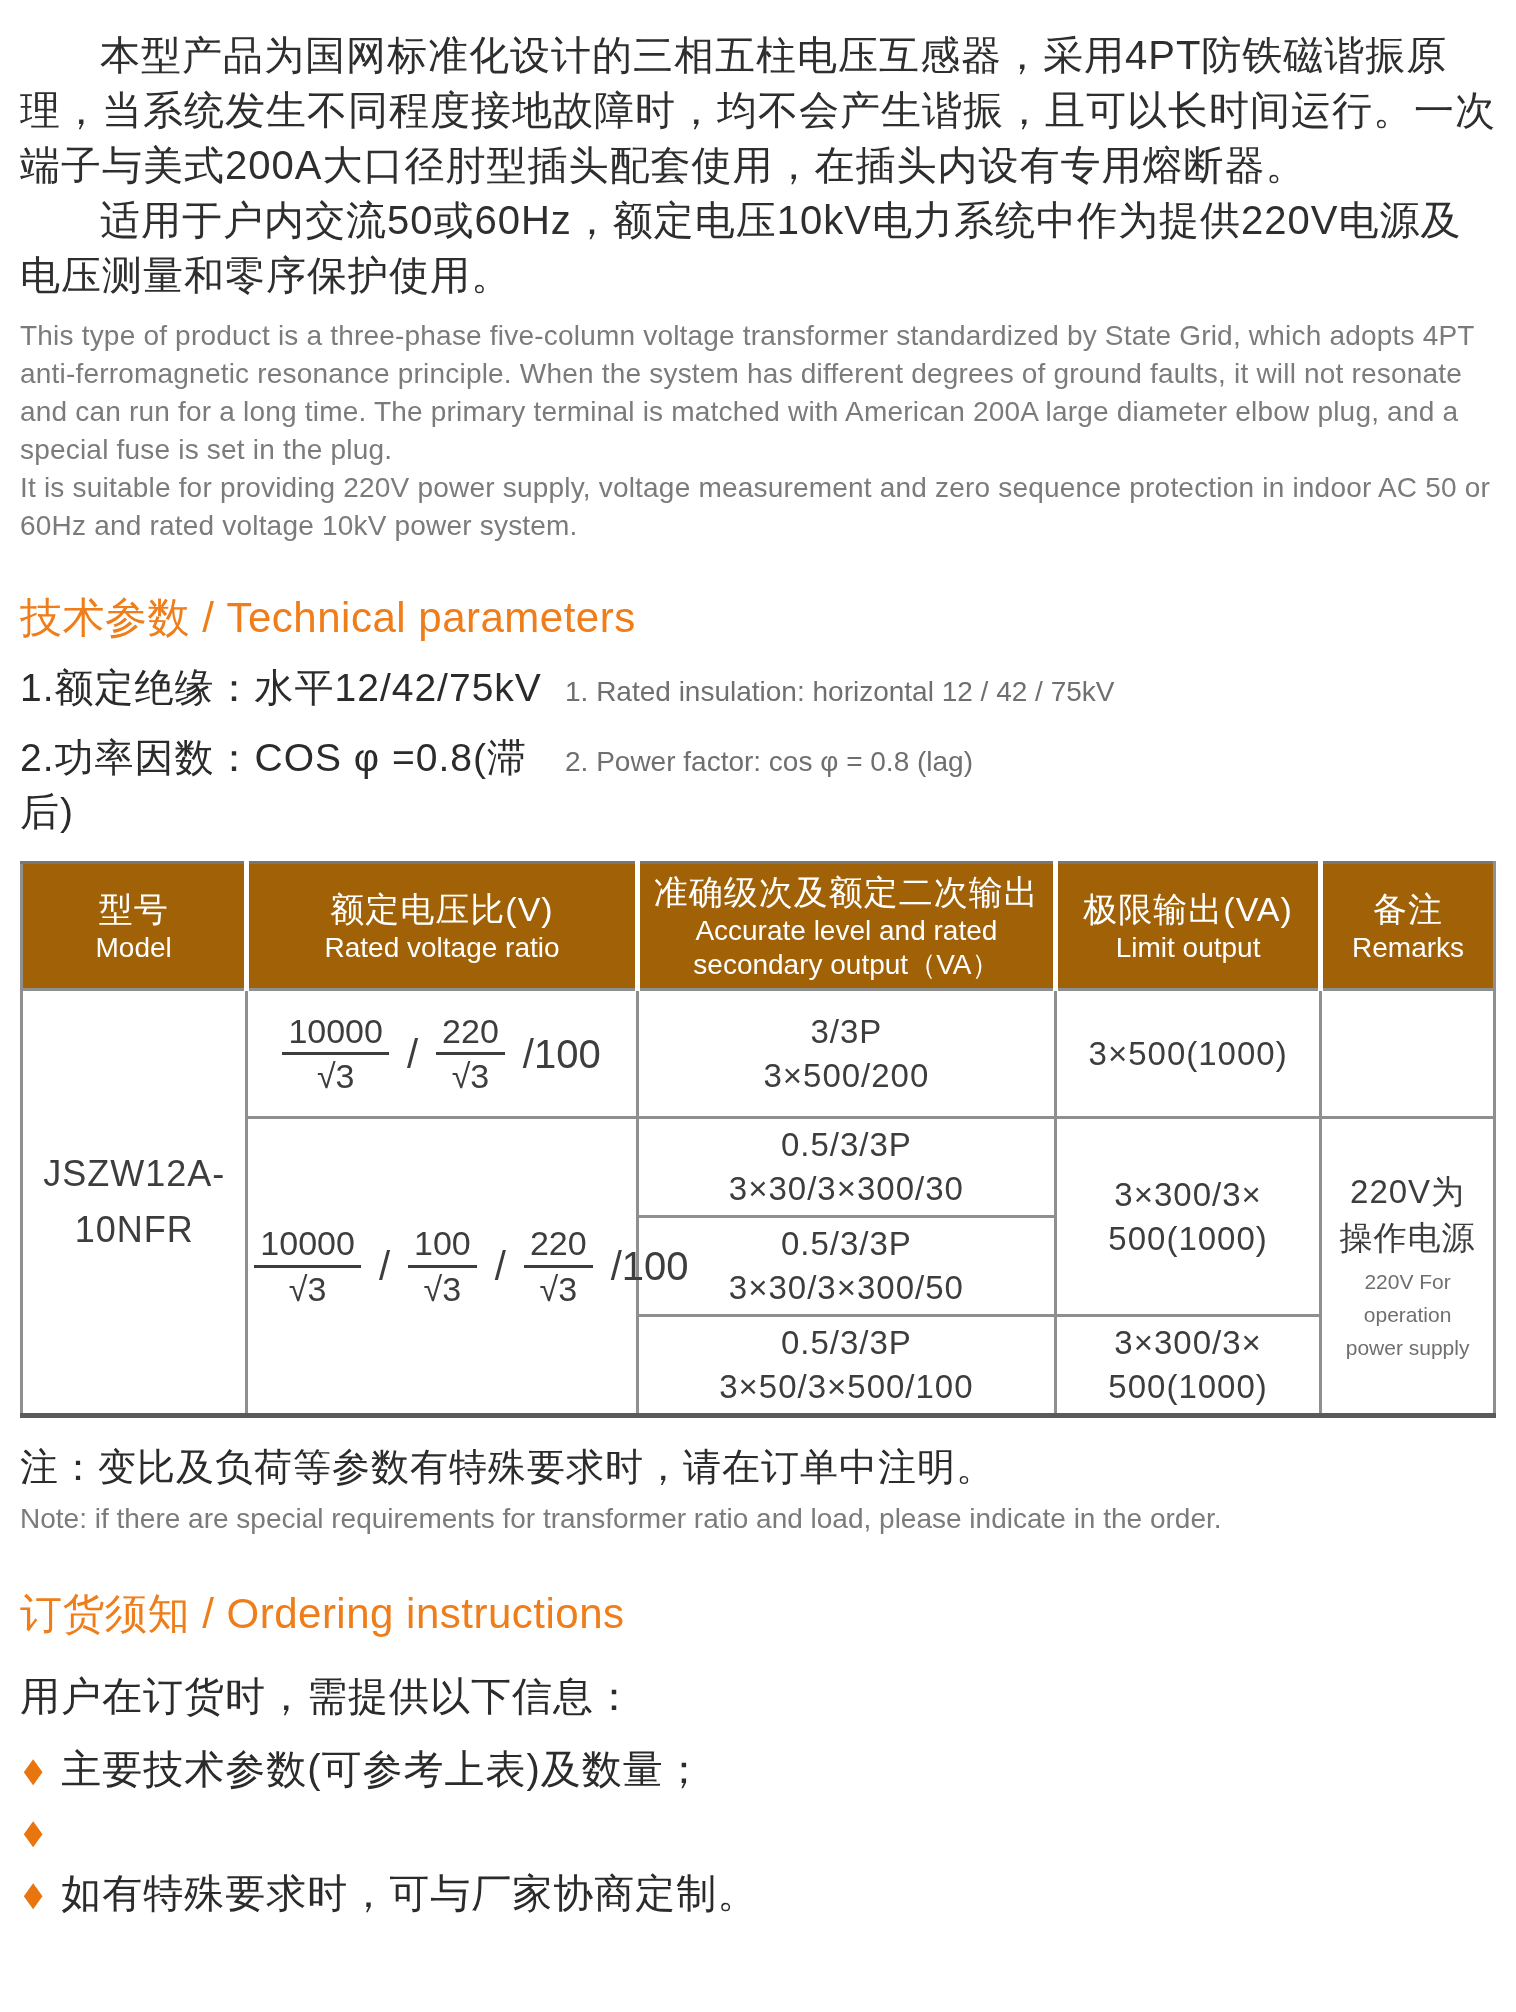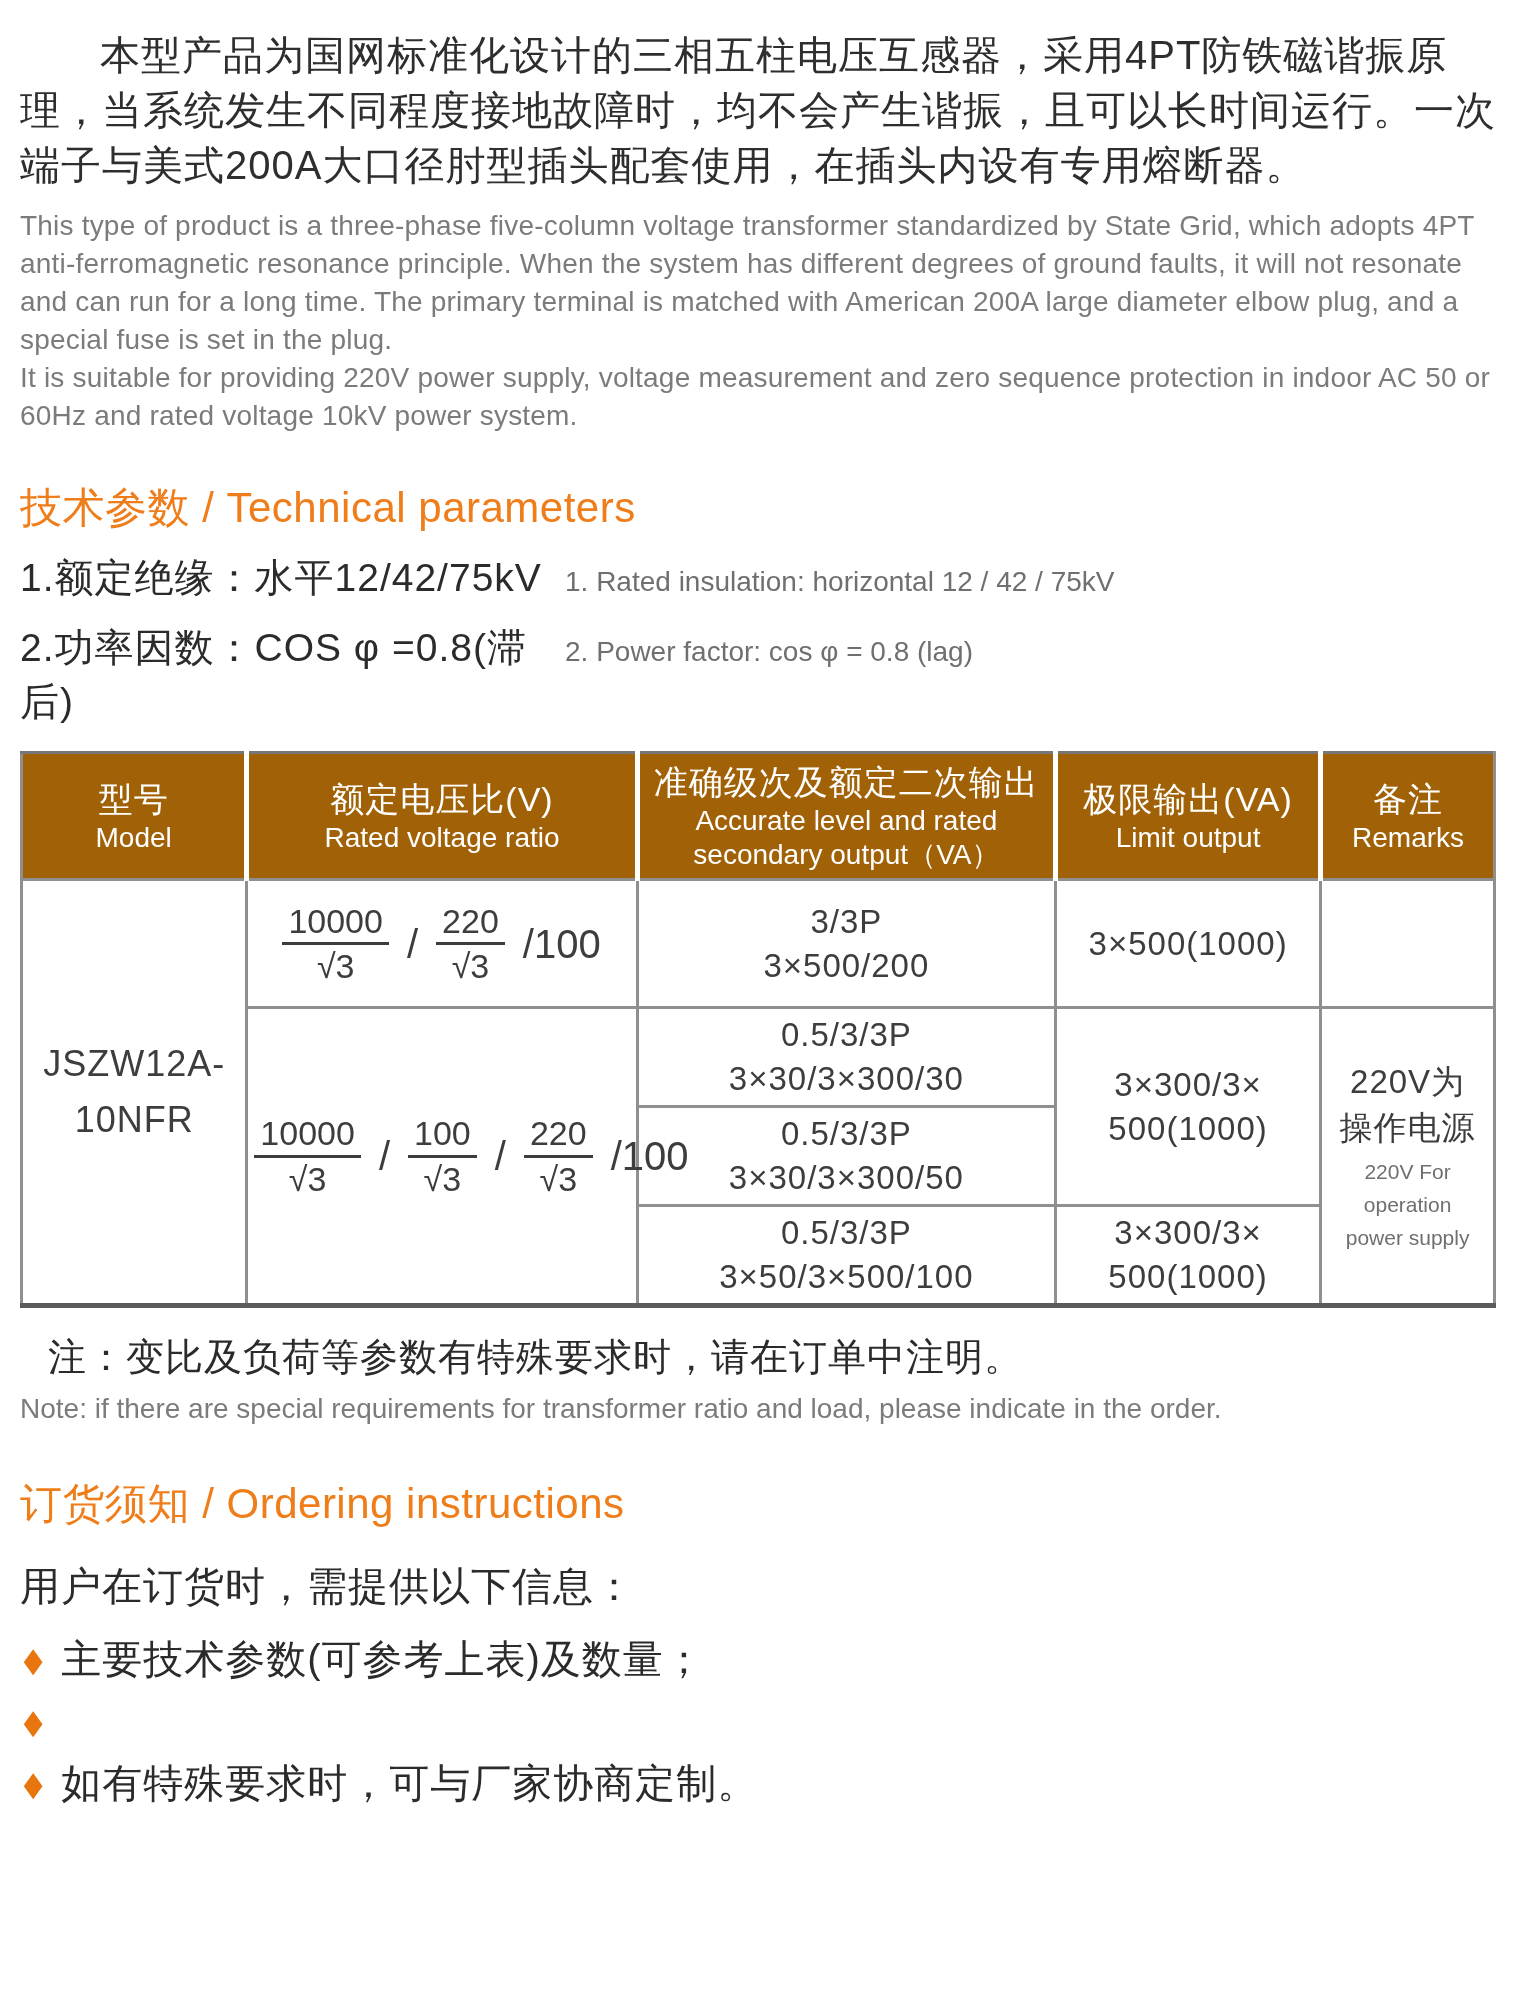--- a/index.html
+++ b/index.html
@@ -69,38 +69,39 @@
   .ratio-cell{font-size:34px;}
   .ratio-wrap{display:inline-flex;align-items:center;gap:17px;}
   .frac{display:inline-flex;flex-direction:column;align-items:center;line-height:1.1;}
   .frac .num{border-bottom:3px solid #3d3d3d;padding:0 6px 2px 6px;}
   .frac .den{padding-top:3px;}
   .ratio-sep{font-size:40px;padding:0 1px;}
 
   .remark-zh{display:block;color:#3d3d3d;font-size:33px;line-height:46px;white-space:pre-line;letter-spacing:1px;}
   .remark-en{display:block;color:#6f6f6f;font-size:21px;line-height:33px;white-space:pre-line;margin-top:4px;}
 
-  .note-zh{color:#2b2b2b;font-size:38px;margin-top:24px;letter-spacing:1px;margin-left:28px;}
+  .note-zh{color:#2b2b2b;font-size:38px;margin-top:24px;letter-spacing:1px;}
   .note-en{color:#7b7b7b;font-size:28px;margin-top:10px;}
 
   .order-section{margin-top:52px;}
   .intro-zh{color:#2b2b2b;font-size:40px;margin-top:28px;letter-spacing:1px;}
   ul.bullets{list-style:none;margin:14px 0 0 0;padding:0;}
   ul.bullets li{
     display:flex;align-items:center;gap:14px;
     color:#2b2b2b;font-size:40px;line-height:62px;letter-spacing:1px;
   }
   .bullet-icon{color:#e9750f;font-size:34px;transform:scaleX(0.72);display:inline-block;}
 </style>
 </head>
 <body>
 
 <div class="page">
 
   <p class="zh-para">本型产品为国网标准化设计的三相五柱电压互感器，采用4PT防铁磁谐振原理，当系统发生不同程度接地故障时，均不会产生谐振，且可以长时间运行。一次端子与美式200A大口径肘型插头配套使用，在插头内设有专用熔断器。</p>
+  <p class="zh-para">适用于户内交流50或60Hz，额定电压10kV电力系统中作为提供220V电源及电压测量和零序保护使用。</p>
   <div class="en-block">
     <p class="en-para">This type of product is a three-phase five-column voltage transformer standardized by State Grid, which adopts 4PT anti-ferromagnetic resonance principle. When the system has different degrees of ground faults, it will not resonate and can run for a long time. The primary terminal is matched with American 200A large diameter elbow plug, and a special fuse is set in the plug.</p>
     <p class="en-para">It is suitable for providing 220V power supply, voltage measurement and zero sequence protection in indoor AC 50 or 60Hz and rated voltage 10kV power system.</p>
   </div>
 
   <div class="tech-section">
     <h1 class="sec-heading">技术参数 / Technical parameters</h1>
 
     <div class="param-row">
       <span class="param-zh">1.额定绝缘：水平12/42/75kV</span>

